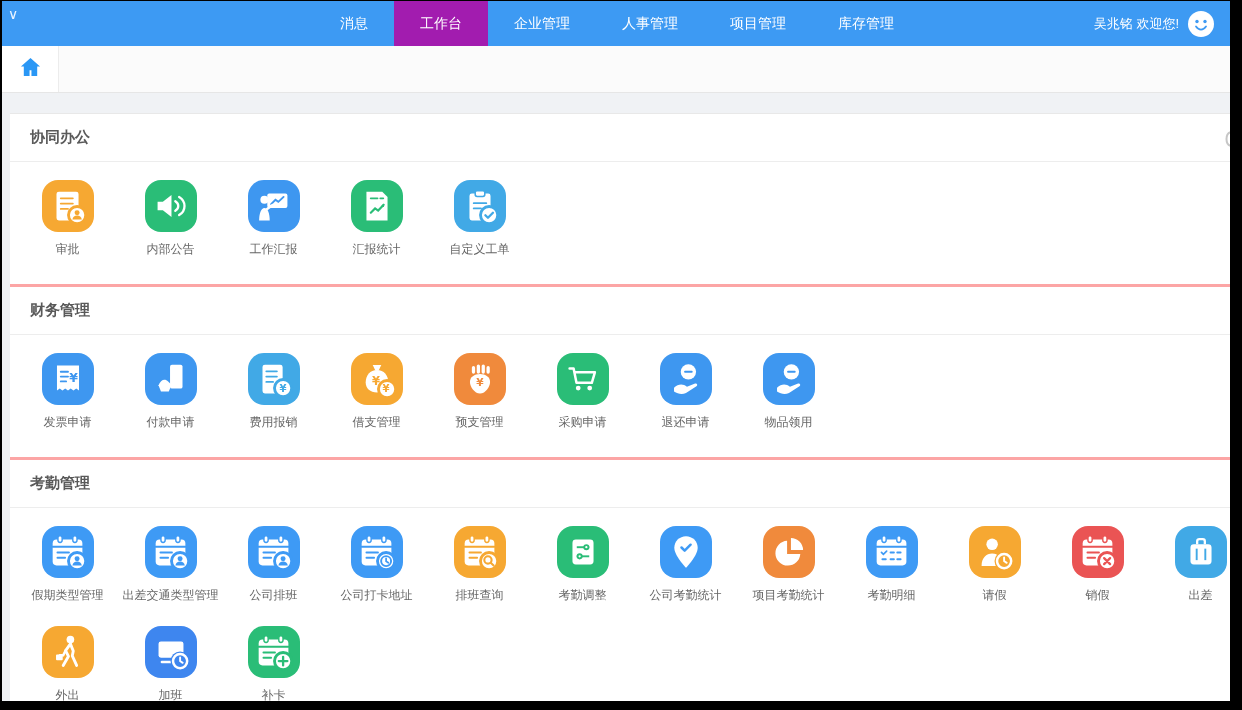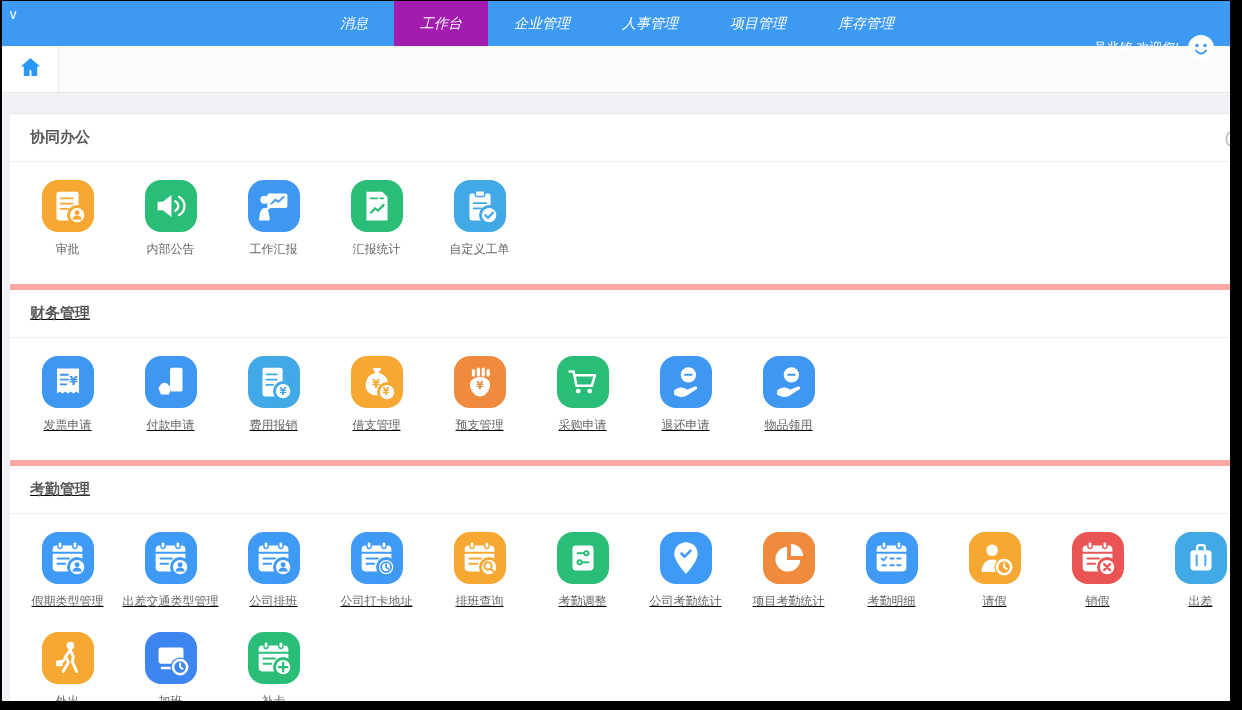--- a/index.html
+++ b/index.html
@@ -2,35 +2,35 @@
 <html><head>
 <meta charset="utf-8">
 <style>
   * { margin:0; padding:0; box-sizing:border-box; }
   html,body { width:1242px; height:710px; background:#000; font-family:"Liberation Sans","DejaVu Sans",sans-serif; overflow:hidden; }
   #app { position:absolute; left:2px; top:1px; width:1228px; height:700px; background:#f0f2f5; overflow:hidden; }
 
   
   .navbar { position:relative; height:45px; background:#3d9af3; display:flex; align-items:stretch; color:#fff; }
   .nav-chevron { position:absolute; left:6px; top:5px; font-size:14px; color:#eaf4ff; }
-  .nav-menu { display:flex; margin-left:312px; height:100%;font-style:italic; }
+  .nav-menu { display:flex; margin-left:312px; height:100%; }
   .nav-item { display:flex; align-items:center; padding:0 26px; font-size:14px; color:#fff; cursor:pointer; white-space:nowrap; }
   .nav-item.active { background:#1578dd; }
-  .nav-user { position:absolute; right:16px; top:0; height:100%; display:flex; align-items:center; gap:9px;margin-top:24px; }
+  .nav-user { position:absolute; right:16px; top:0; height:100%; display:flex; align-items:center; gap:9px; }
   .nav-greeting { font-size:13px; color:#fff; }
   .avatar { width:26px; height:26px; }
 
   
   .tabbar { height:47px; background:#fbfbfb; border-bottom:1px solid #e6e6e6; display:flex; }
   .home-tab { width:57px; height:100%; background:#fff; border-right:1px solid #ececec; display:flex; align-items:center; justify-content:center; cursor:pointer; }
 
   
   .panel { position:absolute; left:8px; right:0; top:112px; bottom:0; background:#fff; border-top:1px solid #e8e8e8; overflow:hidden; }
   .section { position:relative; }
-  .section + .section { border-top:6px solid #fca5a5;text-decoration:underline; }
+  .section + .section { border-top:3px solid #fca5a5; }
   .section-header { position:relative; height:48px; display:flex; align-items:center; padding-left:20px; border-bottom:1px solid #ededed; }
   .section-title { font-size:15px; font-weight:bold; color:#595959; }
   .corner-frag { position:absolute; right:-5px; top:16px; color:#c6c6c6; }
   .app-grid { display:grid; grid-template-columns:repeat(12,103px); padding:18px 0 26px 6px; row-gap:22px; }
   .app-item { width:103px; display:flex; flex-direction:column; align-items:center; cursor:pointer; }
   .tile { width:52px; height:52px; border-radius:16px; display:flex; align-items:center; justify-content:center; }
   .tile svg { width:46px; height:46px; display:block; }
   .app-label { margin-top:9px; font-size:12px; color:#666; white-space:nowrap; }
 </style>
 </head>

